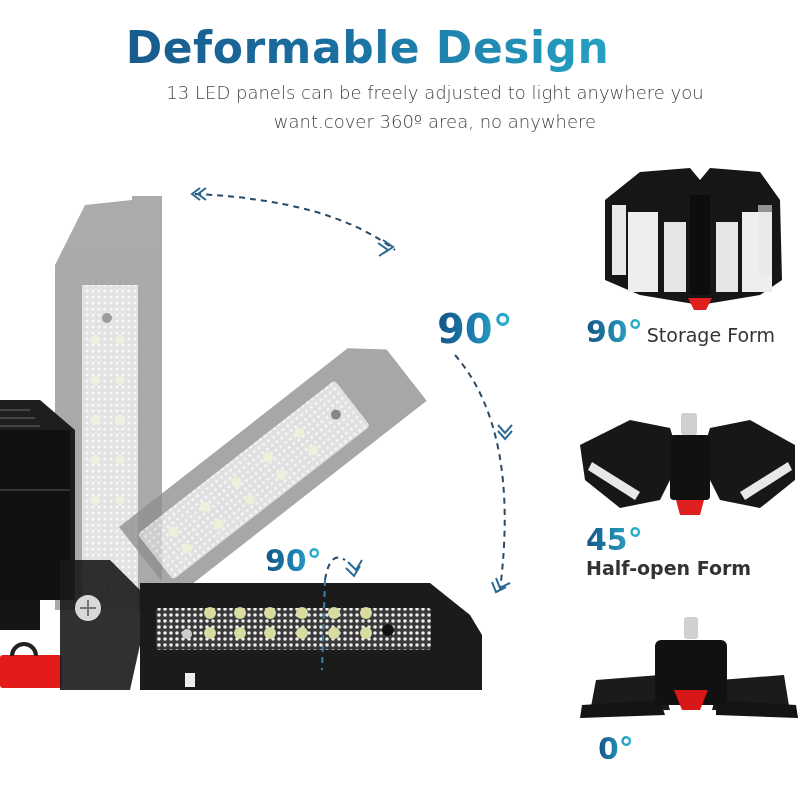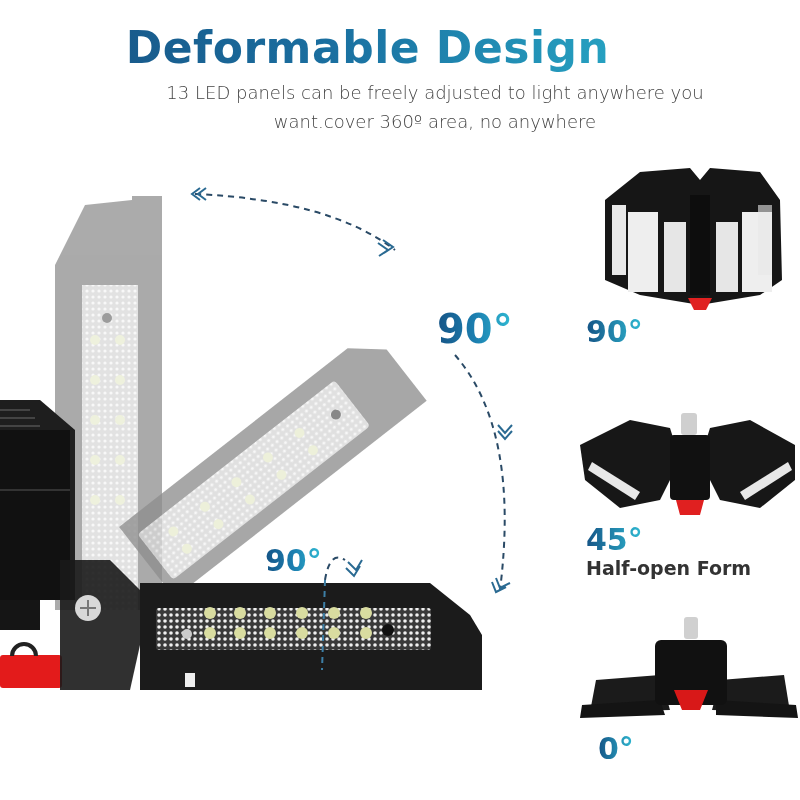--- a/index.html
+++ b/index.html
@@ -184,20 +184,21 @@
       <path d="M582 705 L660 700 L665 715 L580 718 Z" fill="#141414"></path>
       <path d="M720 680 L784 675 L790 712 L712 710 Z" fill="#1b1b1b"></path>
       <path d="M716 700 L796 705 L798 718 L716 715 Z" fill="#141414"></path>
       <rect x="655" y="640" width="72" height="65" rx="6" fill="#111"></rect>
       <path d="M674 690 L708 690 L700 710 L682 710 Z" fill="#d81818"></path>
     </g>
   </svg>
 
   <div class="form-label" style="left:586px; top:314px;">
     <span class="num">90°</span>
+    <span class="txt">Storage Form</span>
   </div>
   <div class="form-label" style="left:586px; top:522px;flex-direction:column;">
     <span class="num">45°</span>
     <span class="txt" style="margin-left:0;font-weight:bold;">Half-open Form</span>
   </div>
   <div class="form-label" style="left:598px; top:731px;">
     <span class="num">0°</span>
   </div>
 </div>
 

